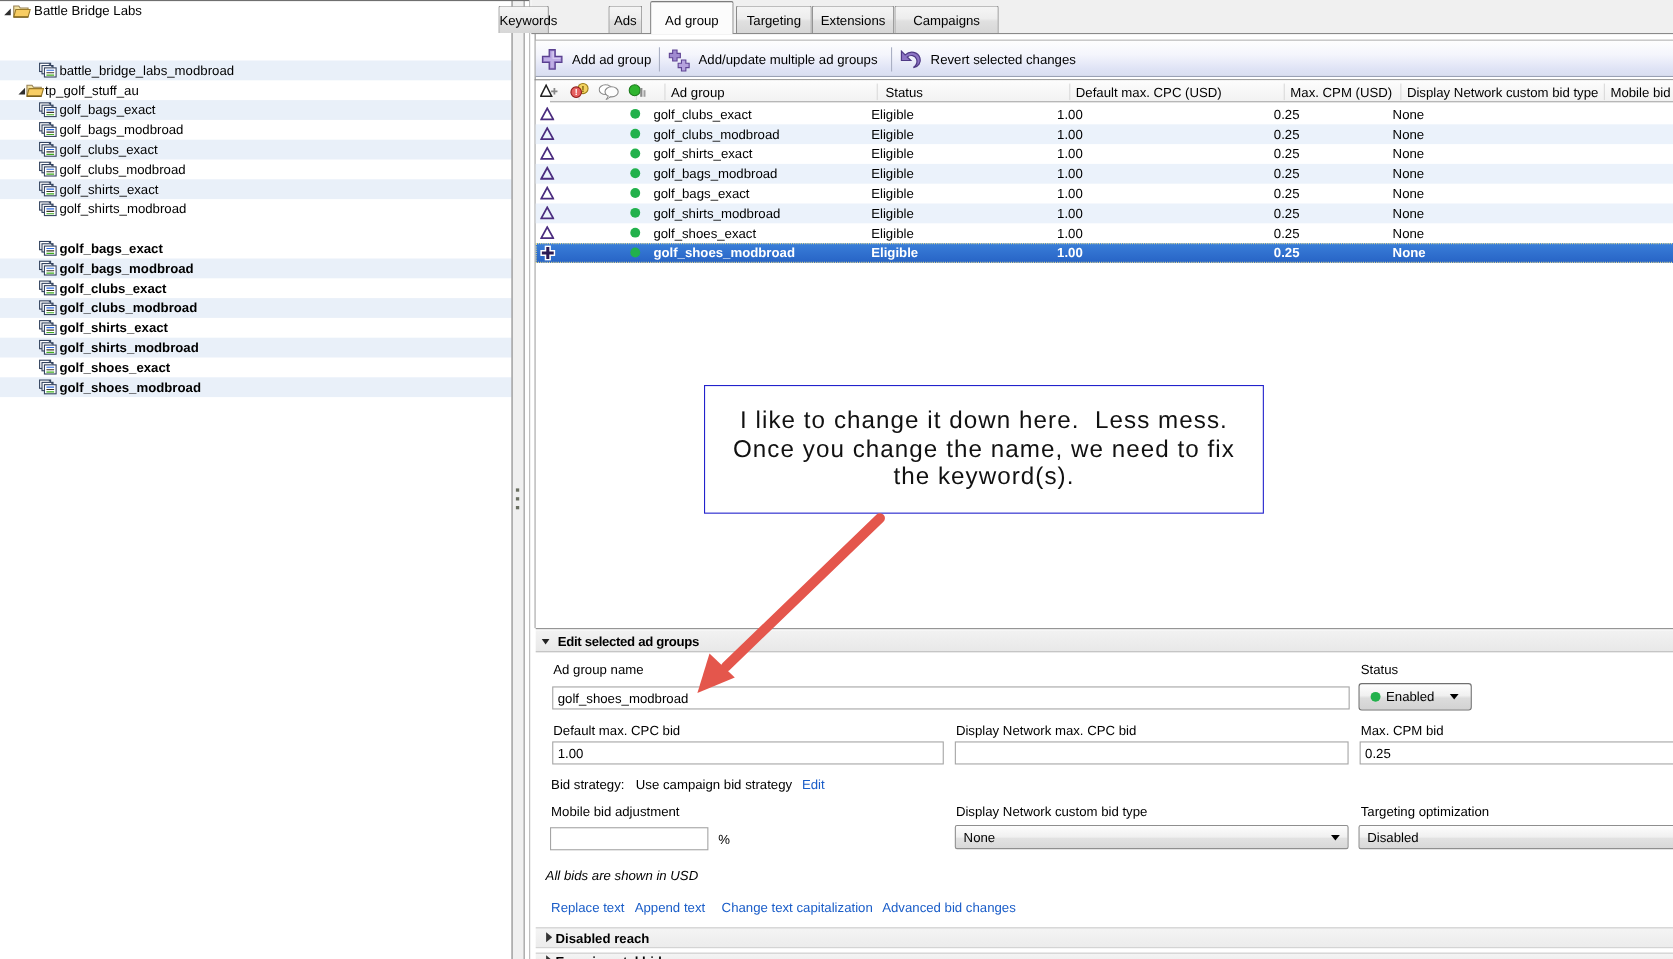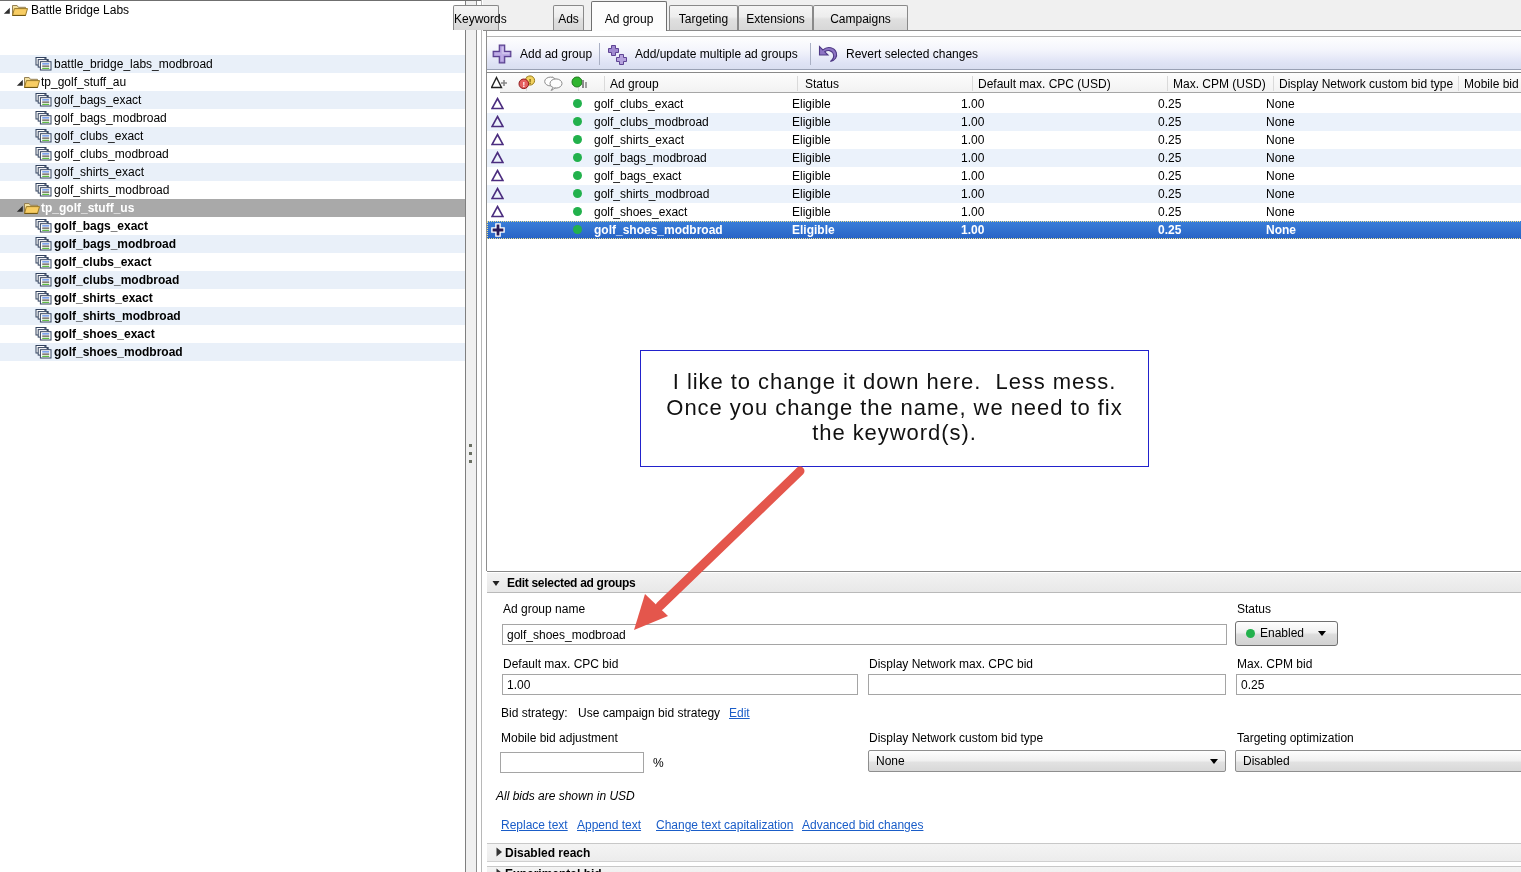--- a/index.html
+++ b/index.html
@@ -12,21 +12,21 @@
 .tab { position:absolute; top:5px; height:25px; background:linear-gradient(#f5f5f5 0%,#ededed 45%,#e0e0e0 55%,#d7d7d7 100%);
   border:1px solid #898989; border-bottom:none; border-radius:2px 2px 0 0; }
 .tab span { position:absolute; top:6px; width:100%; text-align:center; }
 .hsep { position:absolute; top:3px; height:15px; width:1px; background:#dadada; }
 .hlbl { position:absolute; top:4px; white-space:nowrap; }
 .row { position:absolute; left:0; width:1035px; height:18px; }
 .cell { position:absolute; top:2px; white-space:nowrap; }
 .flabel { position:absolute; white-space:nowrap; }
 .tinput { position:absolute; background:#fff; border:1px solid #a5a5a5; font-size:12px;
   padding:3px 0 0 4px; white-space:nowrap; }
-.link { position:absolute; color:#1a5dc8; text-decoration:underline; white-space:nowrap; }
+.link { position:absolute; color:#1a5dc8; white-space:nowrap; }
 .combo { position:absolute; background:linear-gradient(#fdfdfd 0%,#f0f0f0 50%,#e2e2e2 55%,#d8d8d8 100%);
   border:1px solid #8e8e8e; border-radius:2px; font-size:12px; padding:3px 0 0 7px; white-space:nowrap; }
 .carr { position:absolute; width:0; height:0; border-left:4px solid transparent;
   border-right:4px solid transparent; border-top:5px solid #000; }
 </style></head><body>
 <div id="stage">
 
 <div class="trow" style="top:1px;">
 <svg class="abs" style="left:3px;top:6px" width="8" height="8" viewBox="0 0 8 8">
 <polygon points="6.8,0.8 6.8,6.8 0.8,6.8" fill="#2e2e2e"></polygon>
@@ -144,31 +144,20 @@
 <rect x="3.2" y="3.6" width="10" height="7.5" fill="#fff" stroke="#33435f"></rect>
 <rect x="11.6" y="3.6" width="1.4" height="1.4" fill="#33435f"></rect>
 <rect x="5.4" y="5.7" width="10.6" height="8.3" fill="#fff" stroke="#33435f"></rect>
 <line x1="7.2" y1="7.9" x2="14.2" y2="7.9" stroke="#2f6bdf" stroke-width="1.05"></line>
 <line x1="7.2" y1="10.1" x2="14.2" y2="10.1" stroke="#3a3028" stroke-width="1.05"></line>
 <line x1="7.2" y1="12.3" x2="14.2" y2="12.3" stroke="#3fae1f" stroke-width="1.05"></line>
 </svg>
 <div class="lbl" style="left:54px;">golf_shirts_modbroad</div>
 </div>
 
-<div class="trow" style="top:199px;background:#a9a9a9;">
-<svg class="abs" style="left:16px;top:6px" width="8" height="8" viewBox="0 0 8 8">
-<polygon points="6.8,0.8 6.8,6.8 0.8,6.8" fill="#2e2e2e"></polygon>
-      </svg>
-<svg class="abs" style="left:23px;top:1px" width="17" height="15" viewBox="0 0 17 15">
-<path d="M1.5 3.5 h4.6 l1.3 1.8 h7.1 v8.2 h-13 z" fill="#f2e0a0" stroke="#958055" stroke-width="1"></path>
-<path d="M3.4 6.6 h13.1 l-2 6.9 h-13 z" fill="#f8cd63" stroke="#9a7a28" stroke-width="1"></path>
-<path d="M1.6 13.4 h12.9" stroke="#6b5210" stroke-width="1"></path>
-</svg>
-<div class="lbl" style="left:41px;color:#fff;font-weight:bold;">tp_golf_stuff_us</div>
-</div>
 
 <div class="trow" style="top:217px;">
 <svg class="abs" style="left:35px;top:1px" width="17" height="15" viewBox="0 0 17 15">
 <rect x="1" y="1.5" width="10" height="7.5" fill="#fff" stroke="#33435f"></rect>
 <rect x="9.4" y="1.5" width="1.4" height="1.4" fill="#33435f"></rect>
 <rect x="3.2" y="3.6" width="10" height="7.5" fill="#fff" stroke="#33435f"></rect>
 <rect x="11.6" y="3.6" width="1.4" height="1.4" fill="#33435f"></rect>
 <rect x="5.4" y="5.7" width="10.6" height="8.3" fill="#fff" stroke="#33435f"></rect>
 <line x1="7.2" y1="7.9" x2="14.2" y2="7.9" stroke="#2f6bdf" stroke-width="1.05"></line>
 <line x1="7.2" y1="10.1" x2="14.2" y2="10.1" stroke="#3a3028" stroke-width="1.05"></line>

